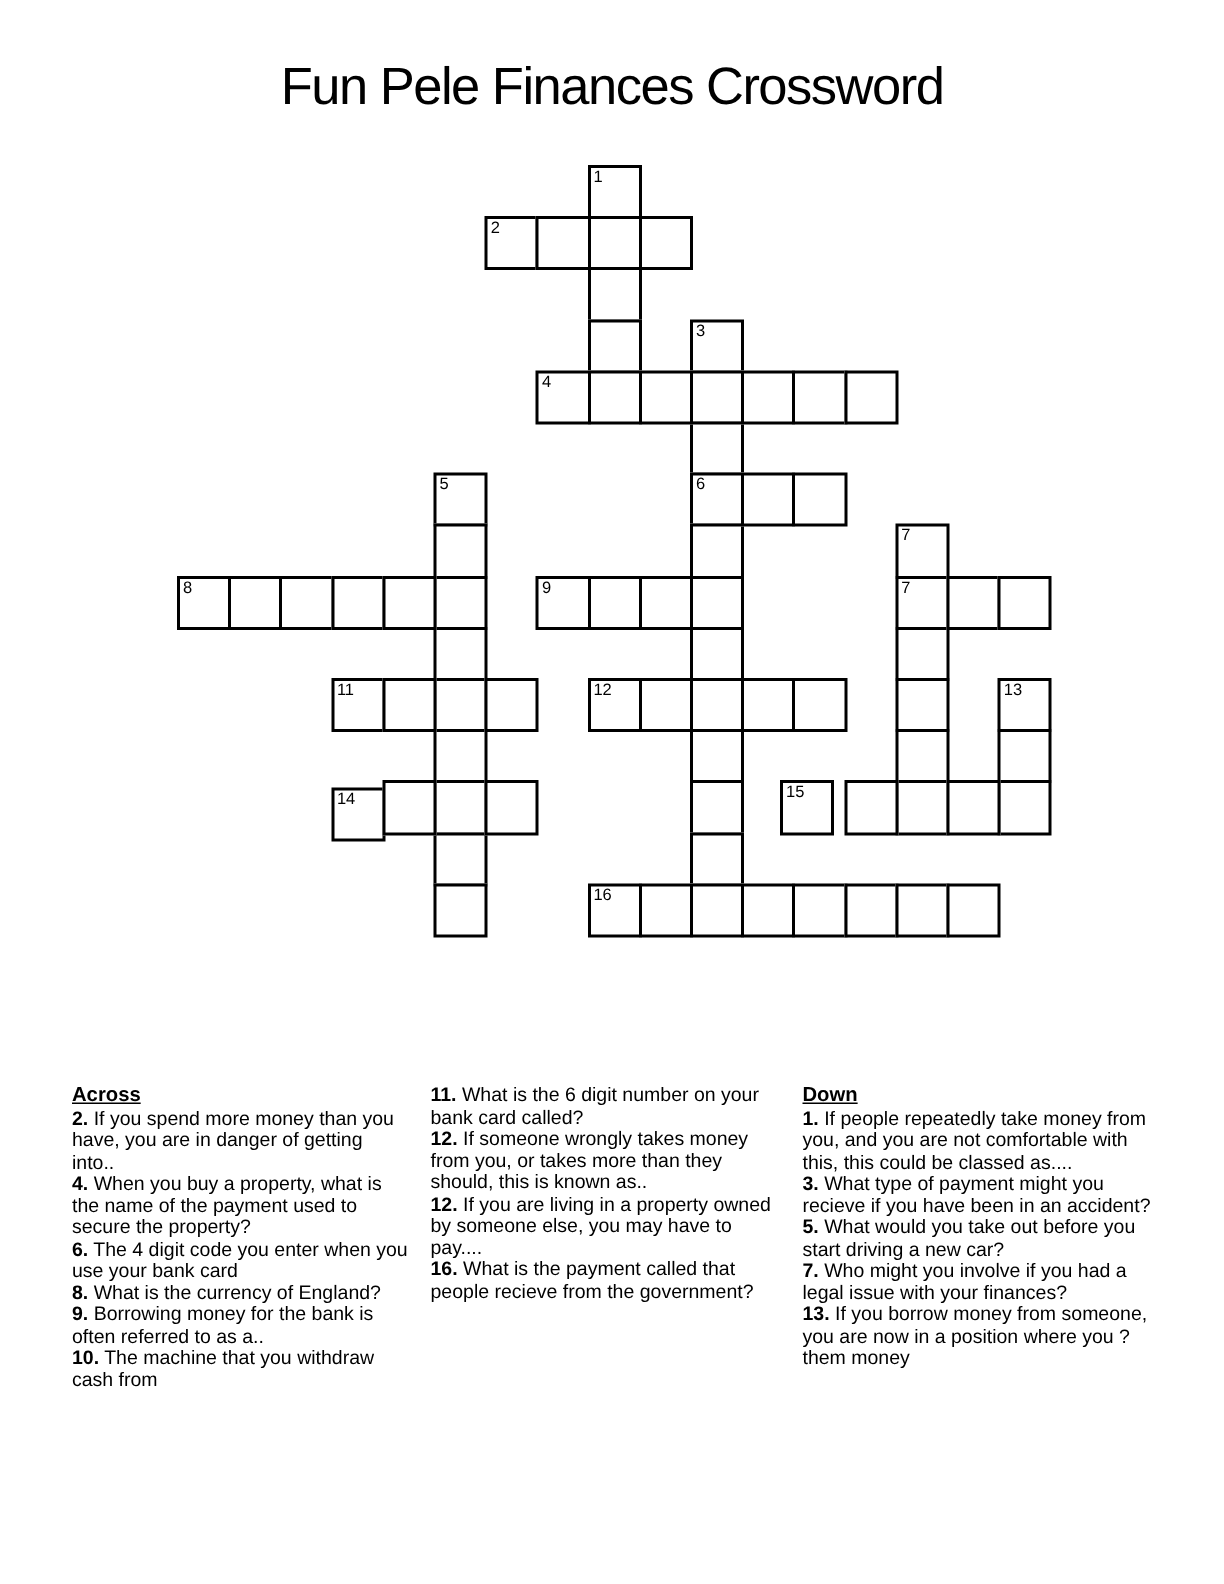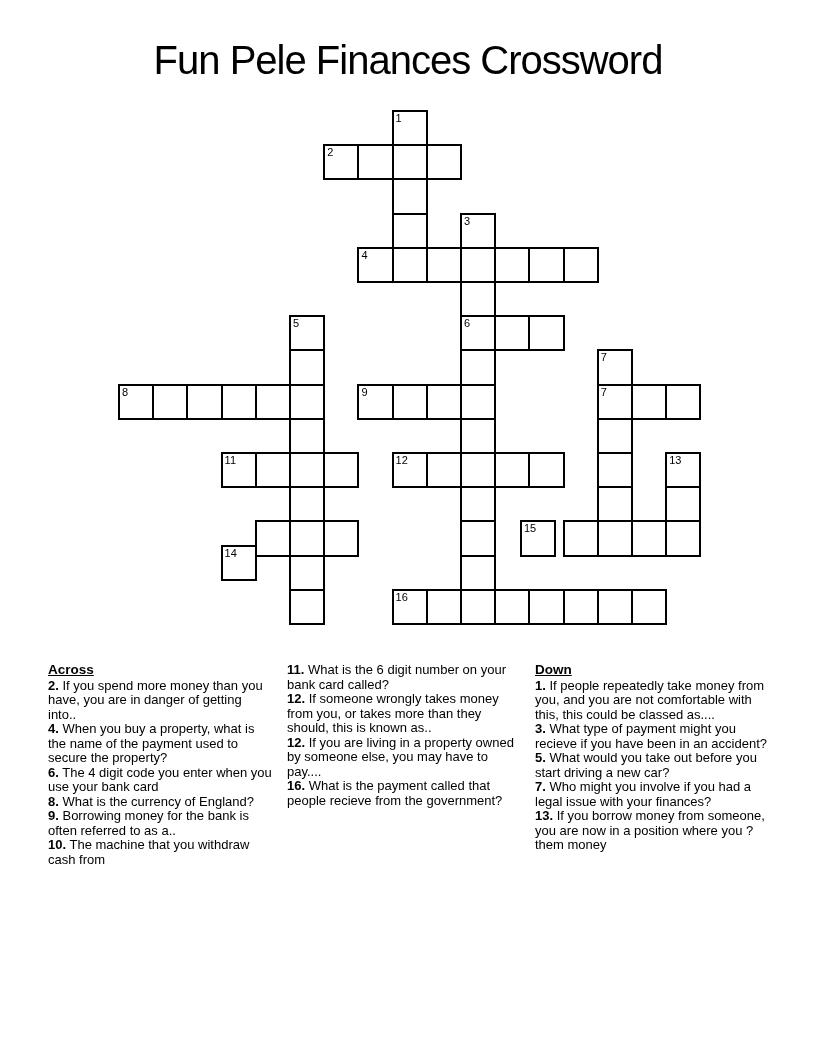--- a/index.html
+++ b/index.html
@@ -4,35 +4,35 @@
 <style>
   html,body{margin:0;padding:0;}
   body{
     width:816px;height:1056px;
     background:#ffffff;color:#000;
     font-family:"Liberation Sans","DejaVu Sans",sans-serif;
     position:relative;overflow:hidden;
   }
   .title{
     position:absolute;top:38px;left:0;width:816px;
-    text-align:center;font-size:40px;font-weight:400;
+    text-align:center;font-size:35px;font-weight:400;
     letter-spacing:-1px;margin:0;white-space:nowrap;
   }
   #grid{position:absolute;top:0;left:0;width:816px;height:660px;}
   .cell{
     position:absolute;
     box-sizing:border-box;
     width:36.2px;height:36.2px;
     background:#fff;border:2px solid #000;
   }
   .cell .cnum{
     position:absolute;top:0px;left:2px;
     font-size:11px;line-height:12px;color:#000;
   }
-  .clues{position:absolute;top:663px;font-size:13px;line-height:14.5px;}
+  .clues{position:absolute;top:723px;font-size:13px;line-height:14.5px;}
   .clues-col1{left:48px;width:224px;}
   .clues-col2{left:287px;width:238px;}
   .clues-col3{left:535px;width:240px;}
   .clue-head{
     font-weight:bold;text-decoration:underline;
     font-size:13.5px;margin:0 0 1px 0;
   }
   p.clue{margin:0;padding:0;}
   p.clue .num{font-weight:bold;}
 </style>
@@ -123,21 +123,21 @@
       <span class="cnum">12</span>
     </div>
     <div class="cell" style="left: 425.8px; top: 452px;"></div>
     <div class="cell" style="left: 494.2px; top: 452px;"></div>
     <div class="cell" style="left: 528.4px; top: 452px;"></div>
     <div class="cell" style="left: 665.2px; top: 452px;">
       <span class="cnum">13</span>
     </div>
     <div class="cell" style="left: 665.2px; top: 486.2px;"></div>
     <div class="cell" style="left: 665.2px; top: 520.4px;"></div>
-    <div class="cell" style="left: 220.6px; top: 545px; text-align: right;">
+    <div class="cell" style="left: 220.6px; top: 525px; text-align: right;">
       <span class="cnum">14</span>
     </div>
     <div class="cell" style="left: 254.8px; top: 520.4px;"></div>
     <div class="cell" style="left: 323.2px; top: 520.4px;"></div>
     <div class="cell" style="left: 520px; top: 520.4px;">
       <span class="cnum">15</span>
     </div>
     <div class="cell" style="left: 562.6px; top: 520.4px;"></div>
     <div class="cell" style="left: 631px; top: 520.4px;"></div>
     <div class="cell" style="left: 391.6px; top: 588.8px;">

